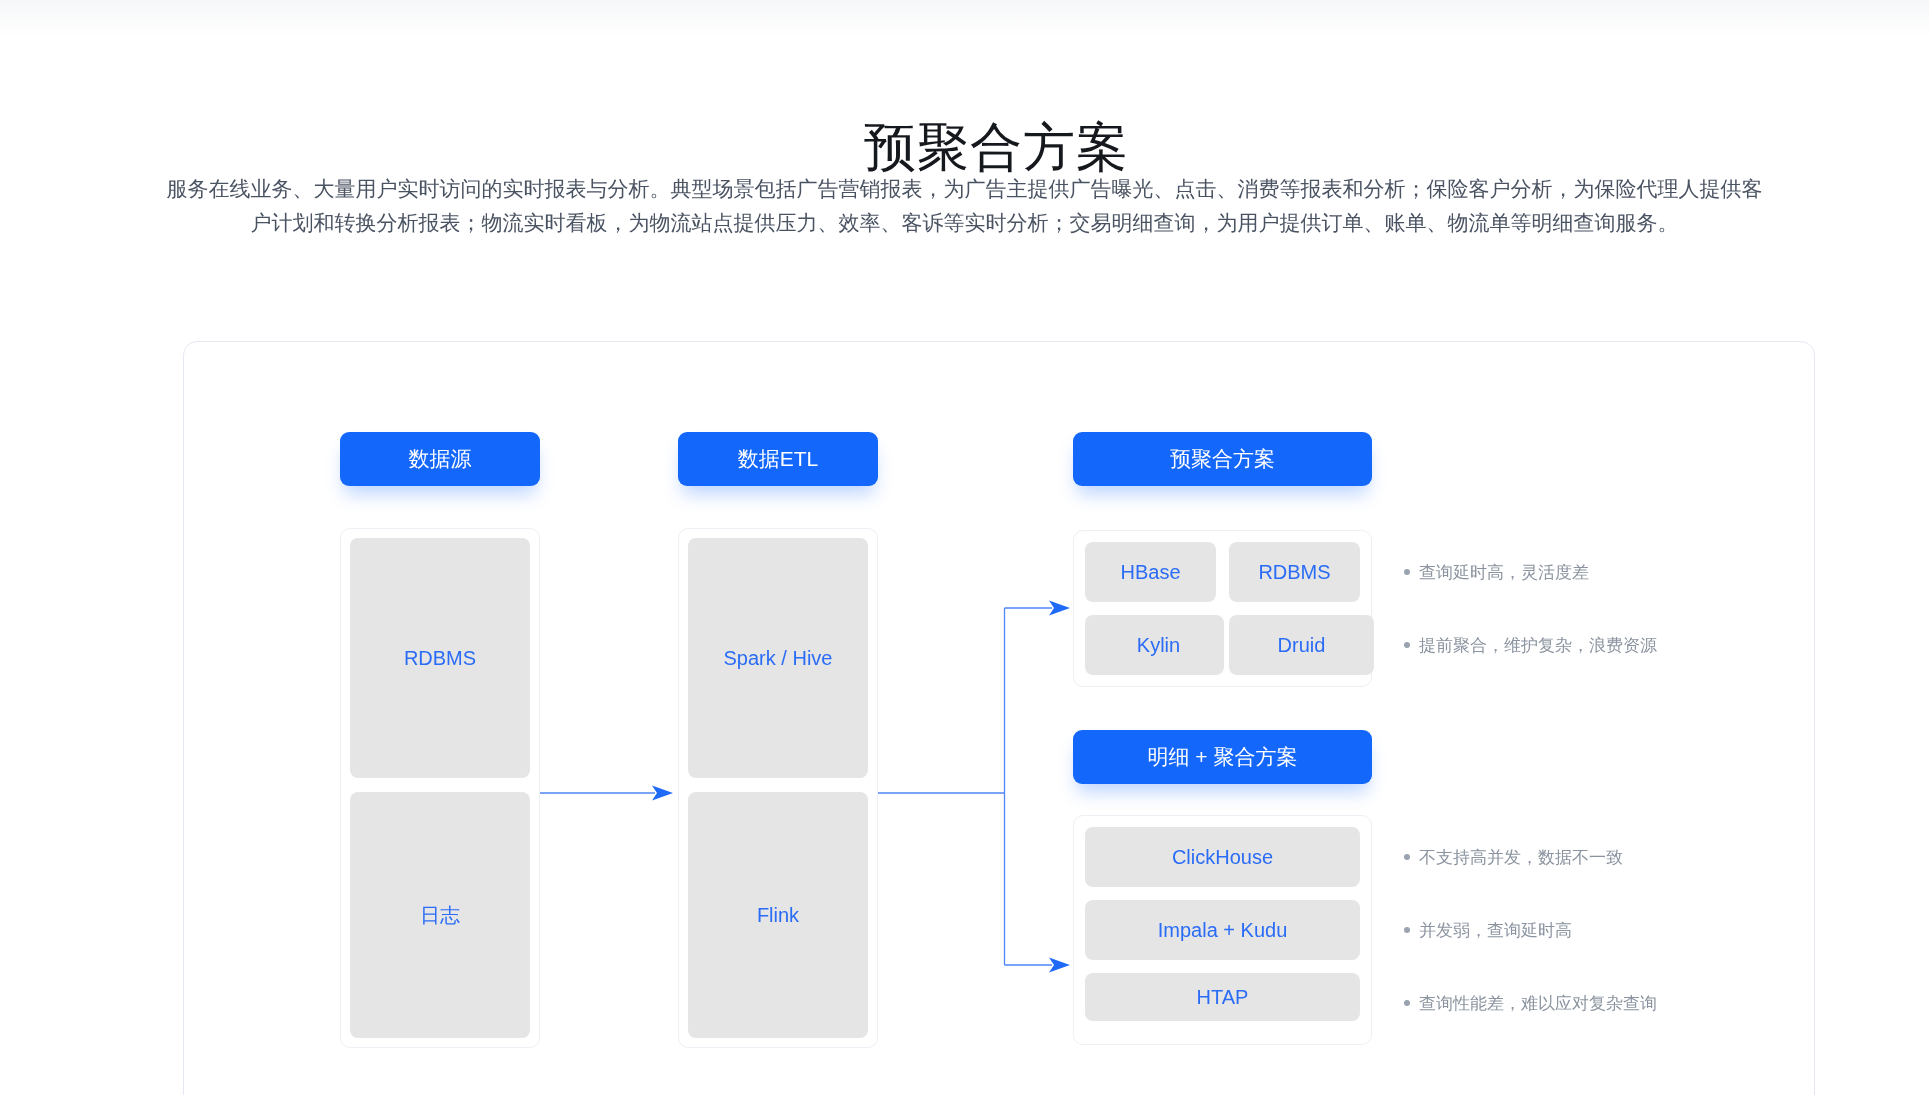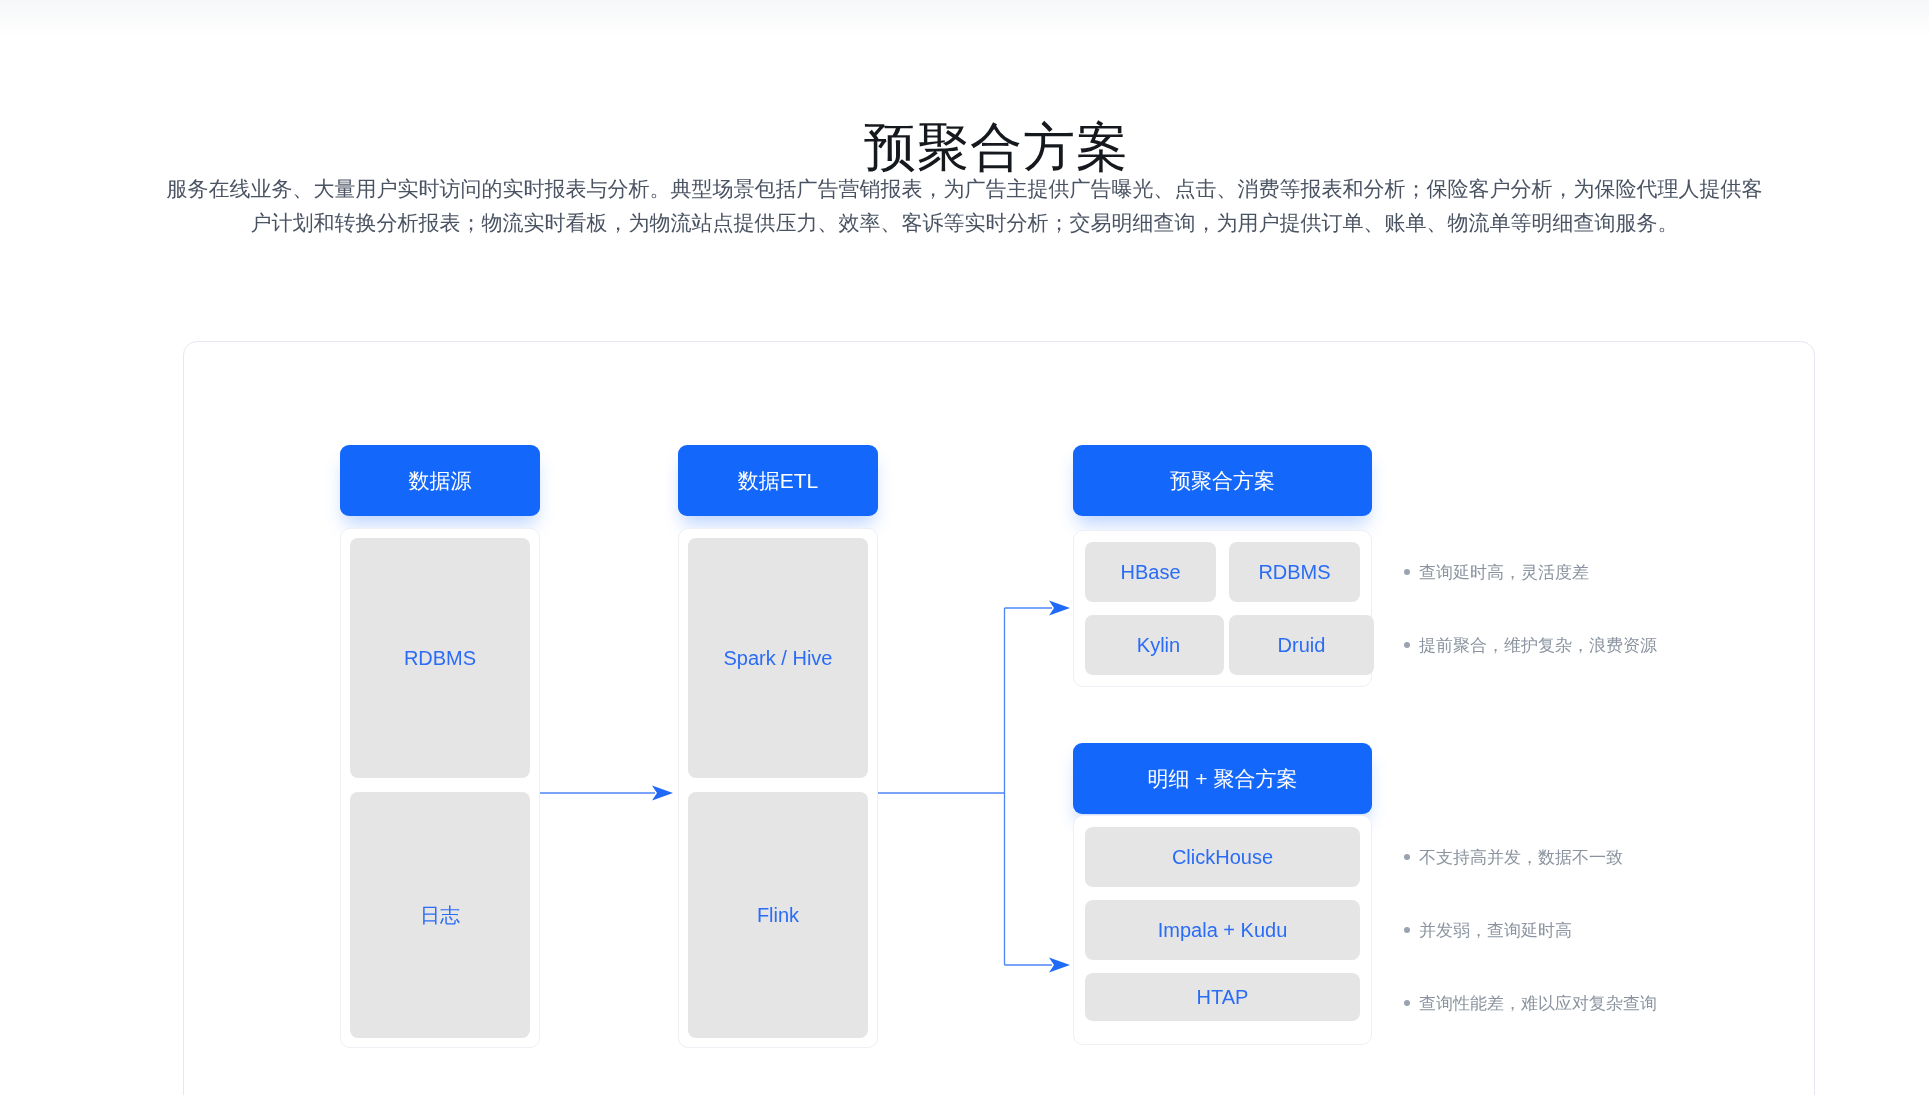--- a/index.html
+++ b/index.html
@@ -31,32 +31,31 @@
     color: #4a5362;
   }
   .big-card {
     position: absolute; left: 183px; top: 341px; width: 1632px; height: 860px;
     background: #ffffff;
     border: 1px solid #e4e8f0;
     border-radius: 14px;
     box-sizing: border-box;
   }
   .pill-btn {
-    position: absolute; height: 71px;
+    position: absolute; height: 54px;
     background: #1467fb;
     border: none;
     border-radius: 9px;
     color: #ffffff;
     font-family: inherit;
     font-size: 21px; font-weight: 500;
     display: flex; align-items: center; justify-content: center;
     box-shadow: 0 12px 18px -4px rgba(20, 103, 251, 0.28);
     cursor: pointer;
     padding: 0;
-    margin-top: 13px;
   }
   .col-card {
     position: absolute;
     background: #ffffff;
     border: 1px solid #edeff5;
     border-radius: 10px;
     box-sizing: border-box;
   }
   .tech-box {
     position: absolute;

